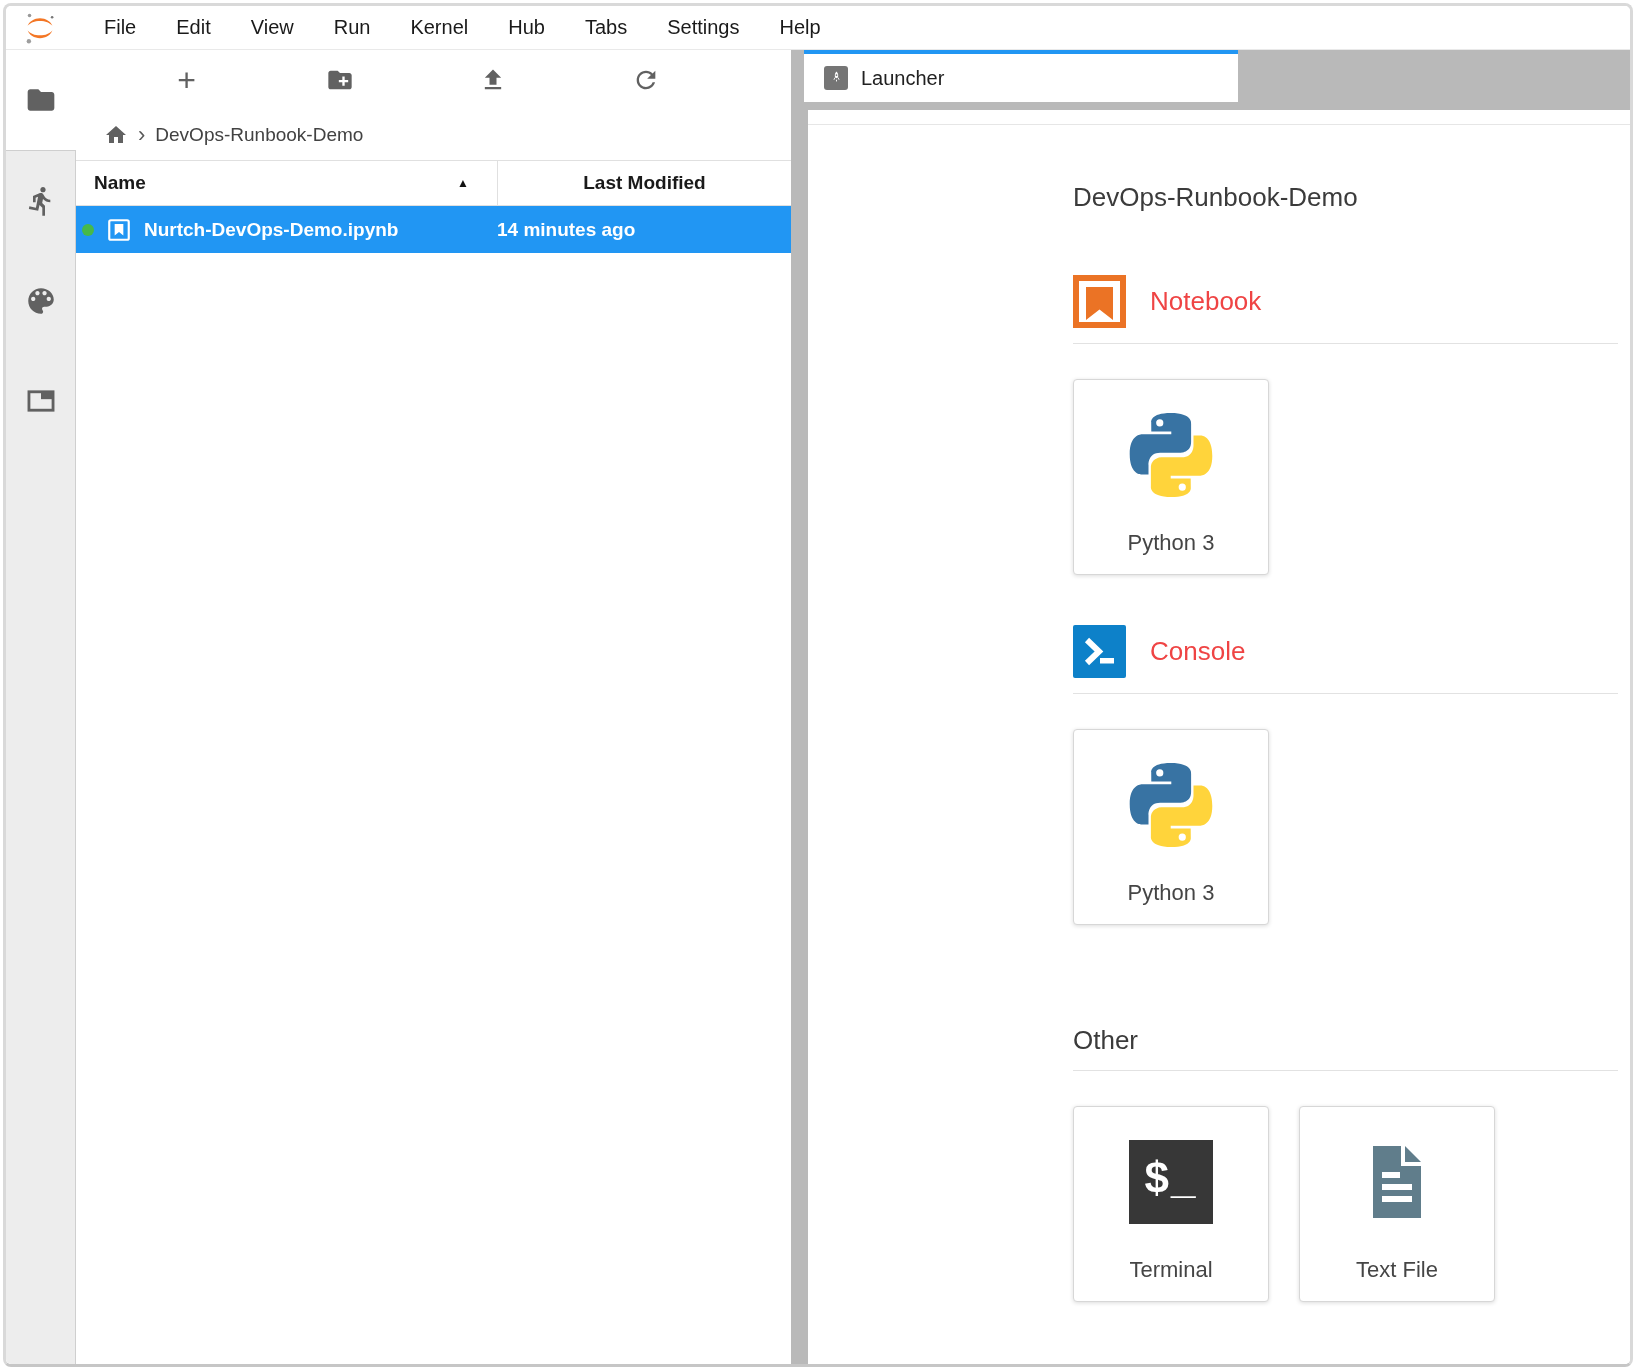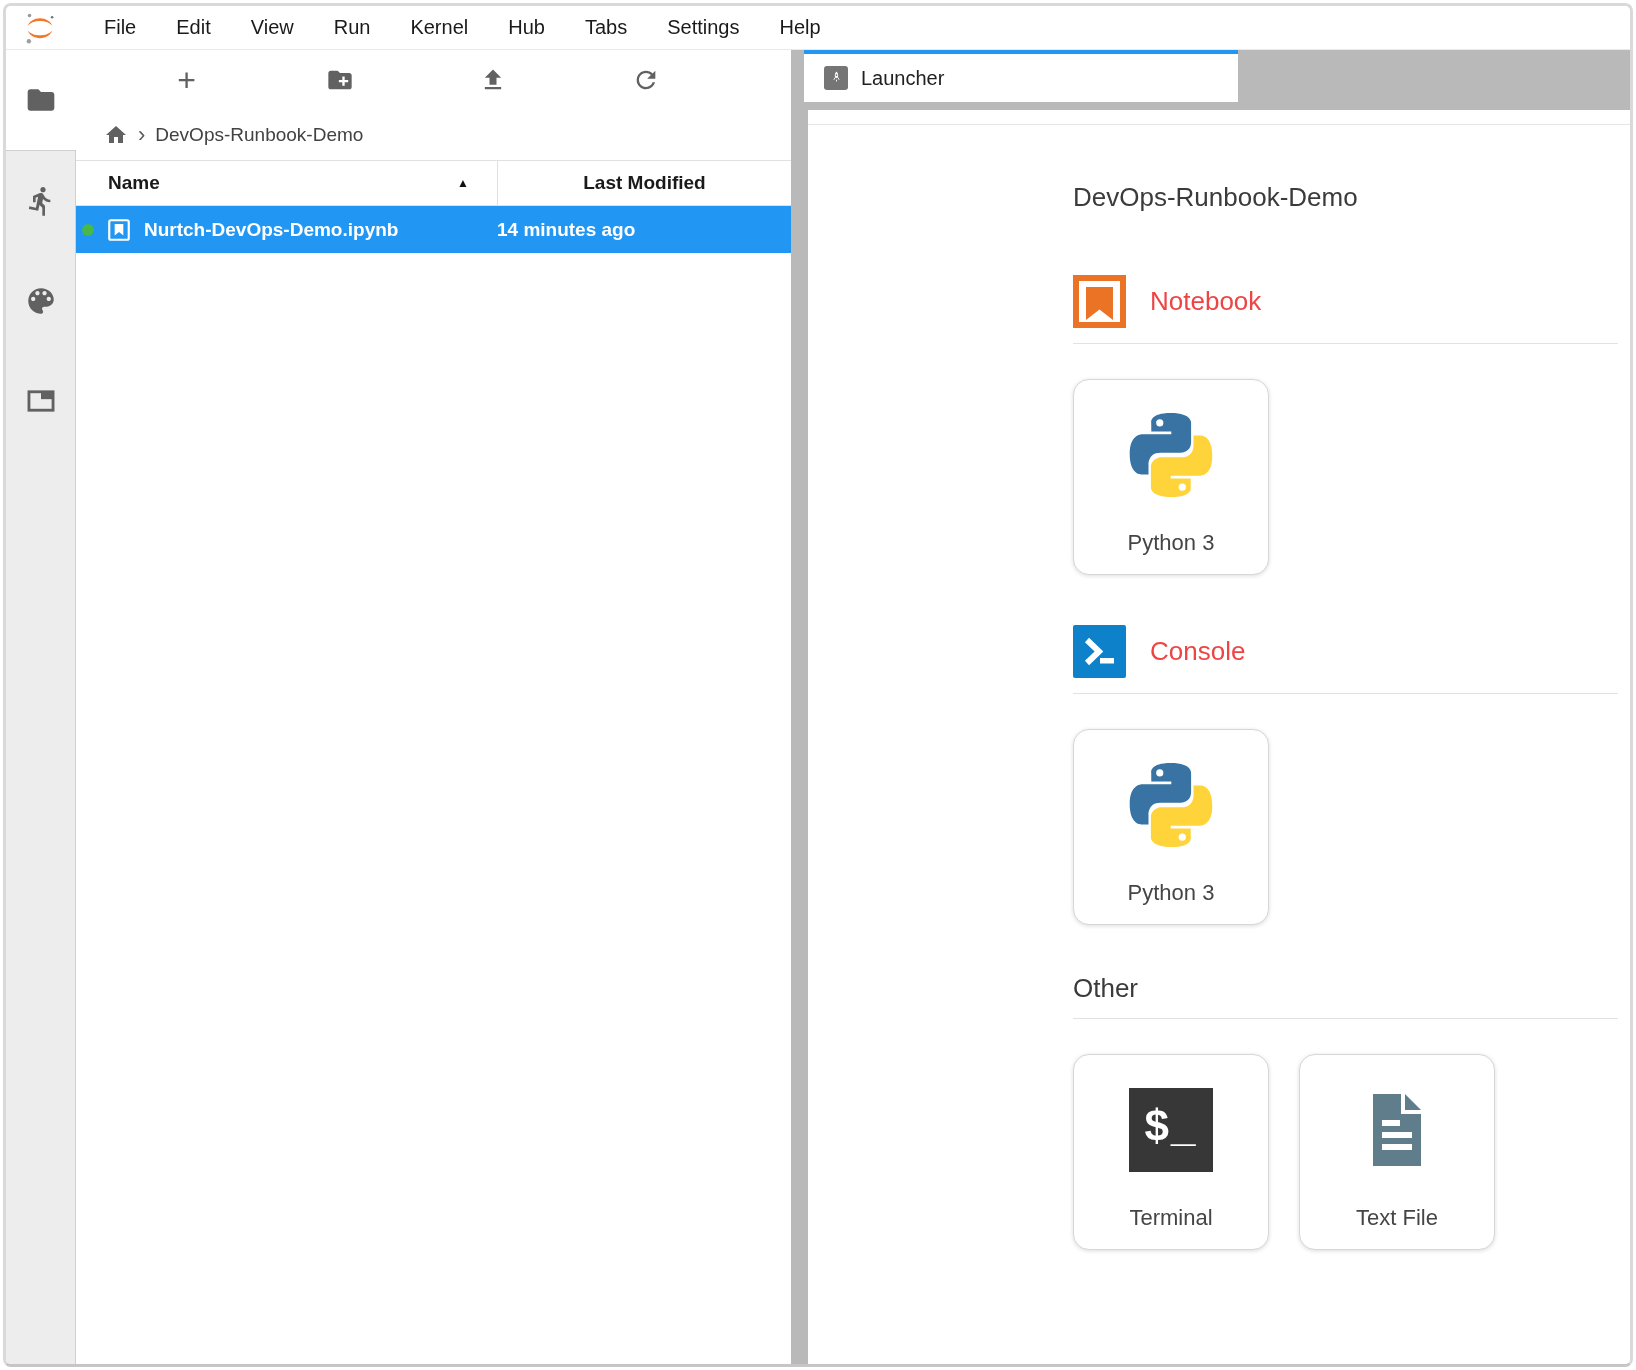--- a/index.html
+++ b/index.html
@@ -32,21 +32,21 @@
   
   .filebrowser { width:715px; flex:0 0 auto; background:#fff; display:flex; flex-direction:column; }
   .fb-toolbar { height:60px; display:grid; grid-template-columns:repeat(4,153px); padding-left:34px; align-items:center; }
   .fb-tool { display:flex; justify-content:center; align-items:center; }
   .plus-glyph { font-size:32px; font-weight:400; color:#616161; line-height:1; }
   .fb-breadcrumb { height:50px; display:flex; align-items:center; padding-left:28px; gap:10px; }
   .crumb-sep { font-size:22px; color:#5a5a5a; }
   .crumb-path { font-size:19px; color:#424242; }
   .fb-header { height:46px; display:grid; grid-template-columns:421px 1fr;
                border-top:1px solid #e0e0e0; border-bottom:1px solid #e0e0e0; align-items:center; }
-  .hdr-name { display:flex; align-items:center; padding-left:32px; font-size:19px; font-weight:bold; }
+  .hdr-name { display:flex; align-items:center; padding-left:18px; font-size:19px; font-weight:bold; }
   .sort-glyph { margin-left:auto; margin-right:28px; font-size:12px; color:#111; }
   .hdr-mod { border-left:1px solid #e0e0e0; height:100%; display:flex; align-items:center; justify-content:center;
              font-size:19px; font-weight:bold; }
   .fb-row { height:47px; display:grid; grid-template-columns:421px 1fr; align-items:center;
             background:#2196F3; color:#fff; cursor:default; }
   .row-name { display:flex; align-items:center; }
   .run-dot { width:12px; height:12px; border-radius:50%; background:#46b94a; margin-left:6px; flex:0 0 auto; }
   .row-label { margin-left:12px; font-size:19px; font-weight:bold; }
   .row-mod { text-align:left; font-size:19px; font-weight:bold; }
 
@@ -63,25 +63,25 @@
   .gutter { position:absolute; left:0; top:0; bottom:0; width:17px; background:#b9b9b9; }
   .panel-strip { height:15px; border-bottom:1px solid #e6e6e6; }
 
   .launcher-body { padding:57px 12px 0 265px; }
   .launcher-title { font-size:26px; color:#3b3b3b; }
   .sec-head { display:flex; align-items:center; gap:24px; }
   .sec-head.first { margin-top:62px; }
   .sec-head.next { margin-top:50px; }
   .sec-label { font-size:26px; color:#ef4444; }
   .sec-rule { border:none; border-top:1px solid #e2e2e2; margin-top:15px; }
-  .other-label { margin-top:48px; font-size:26px; color:#3b3b3b; }
+  .other-label { margin-top:100px; font-size:26px; color:#3b3b3b; }
   .rule-other { margin-top:14px; }
 
   .card-row { display:flex; gap:30px; margin-top:32px; }
-  .card { width:196px; height:196px; background:#fff; border:1px solid #d7d7d7; border-radius:16px;
+  .card { width:196px; height:196px; background:#fff; border:1px solid #d7d7d7; border-radius:4px;
           box-shadow:0 1px 4px rgba(0,0,0,.14); display:flex; flex-direction:column; align-items:center;
           cursor:pointer; margin-top:3px; }
   .card.single { margin-top:35px; }
   .card-art { flex:1; display:flex; align-items:center; justify-content:center; }
   .card-label { font-size:22px; color:#454545; padding-bottom:18px; }
 
   .term-box { width:84px; height:84px; background:#373737; display:flex; align-items:center; justify-content:center; }
   .term-glyph { color:#fff; font-size:44px; font-weight:bold; letter-spacing:2px; transform:translateY(-4px); }
 </style>
 </head>

